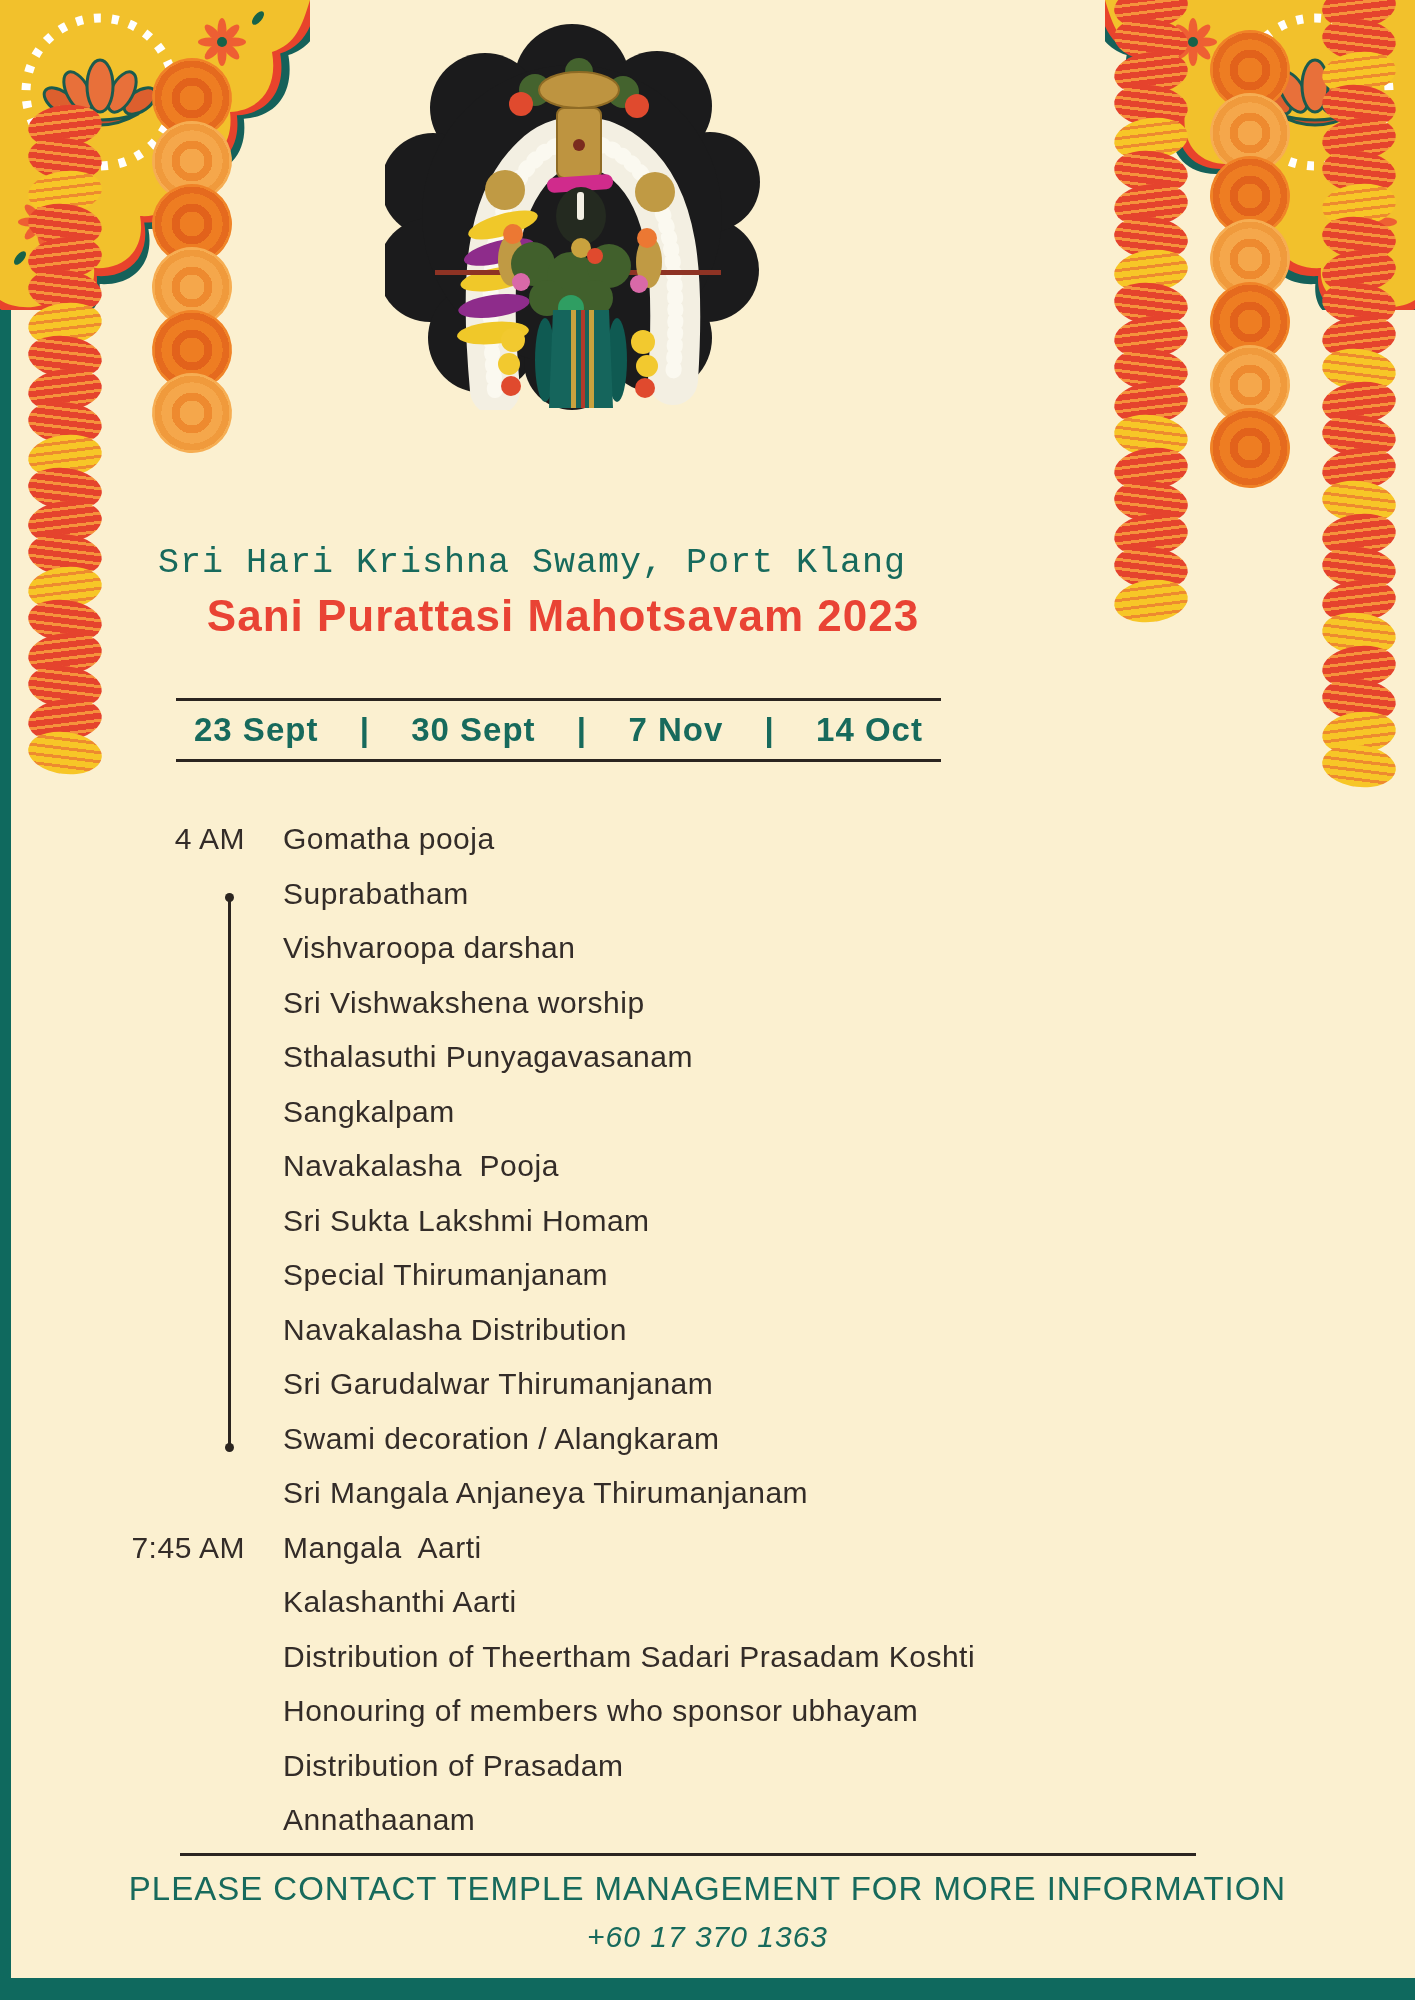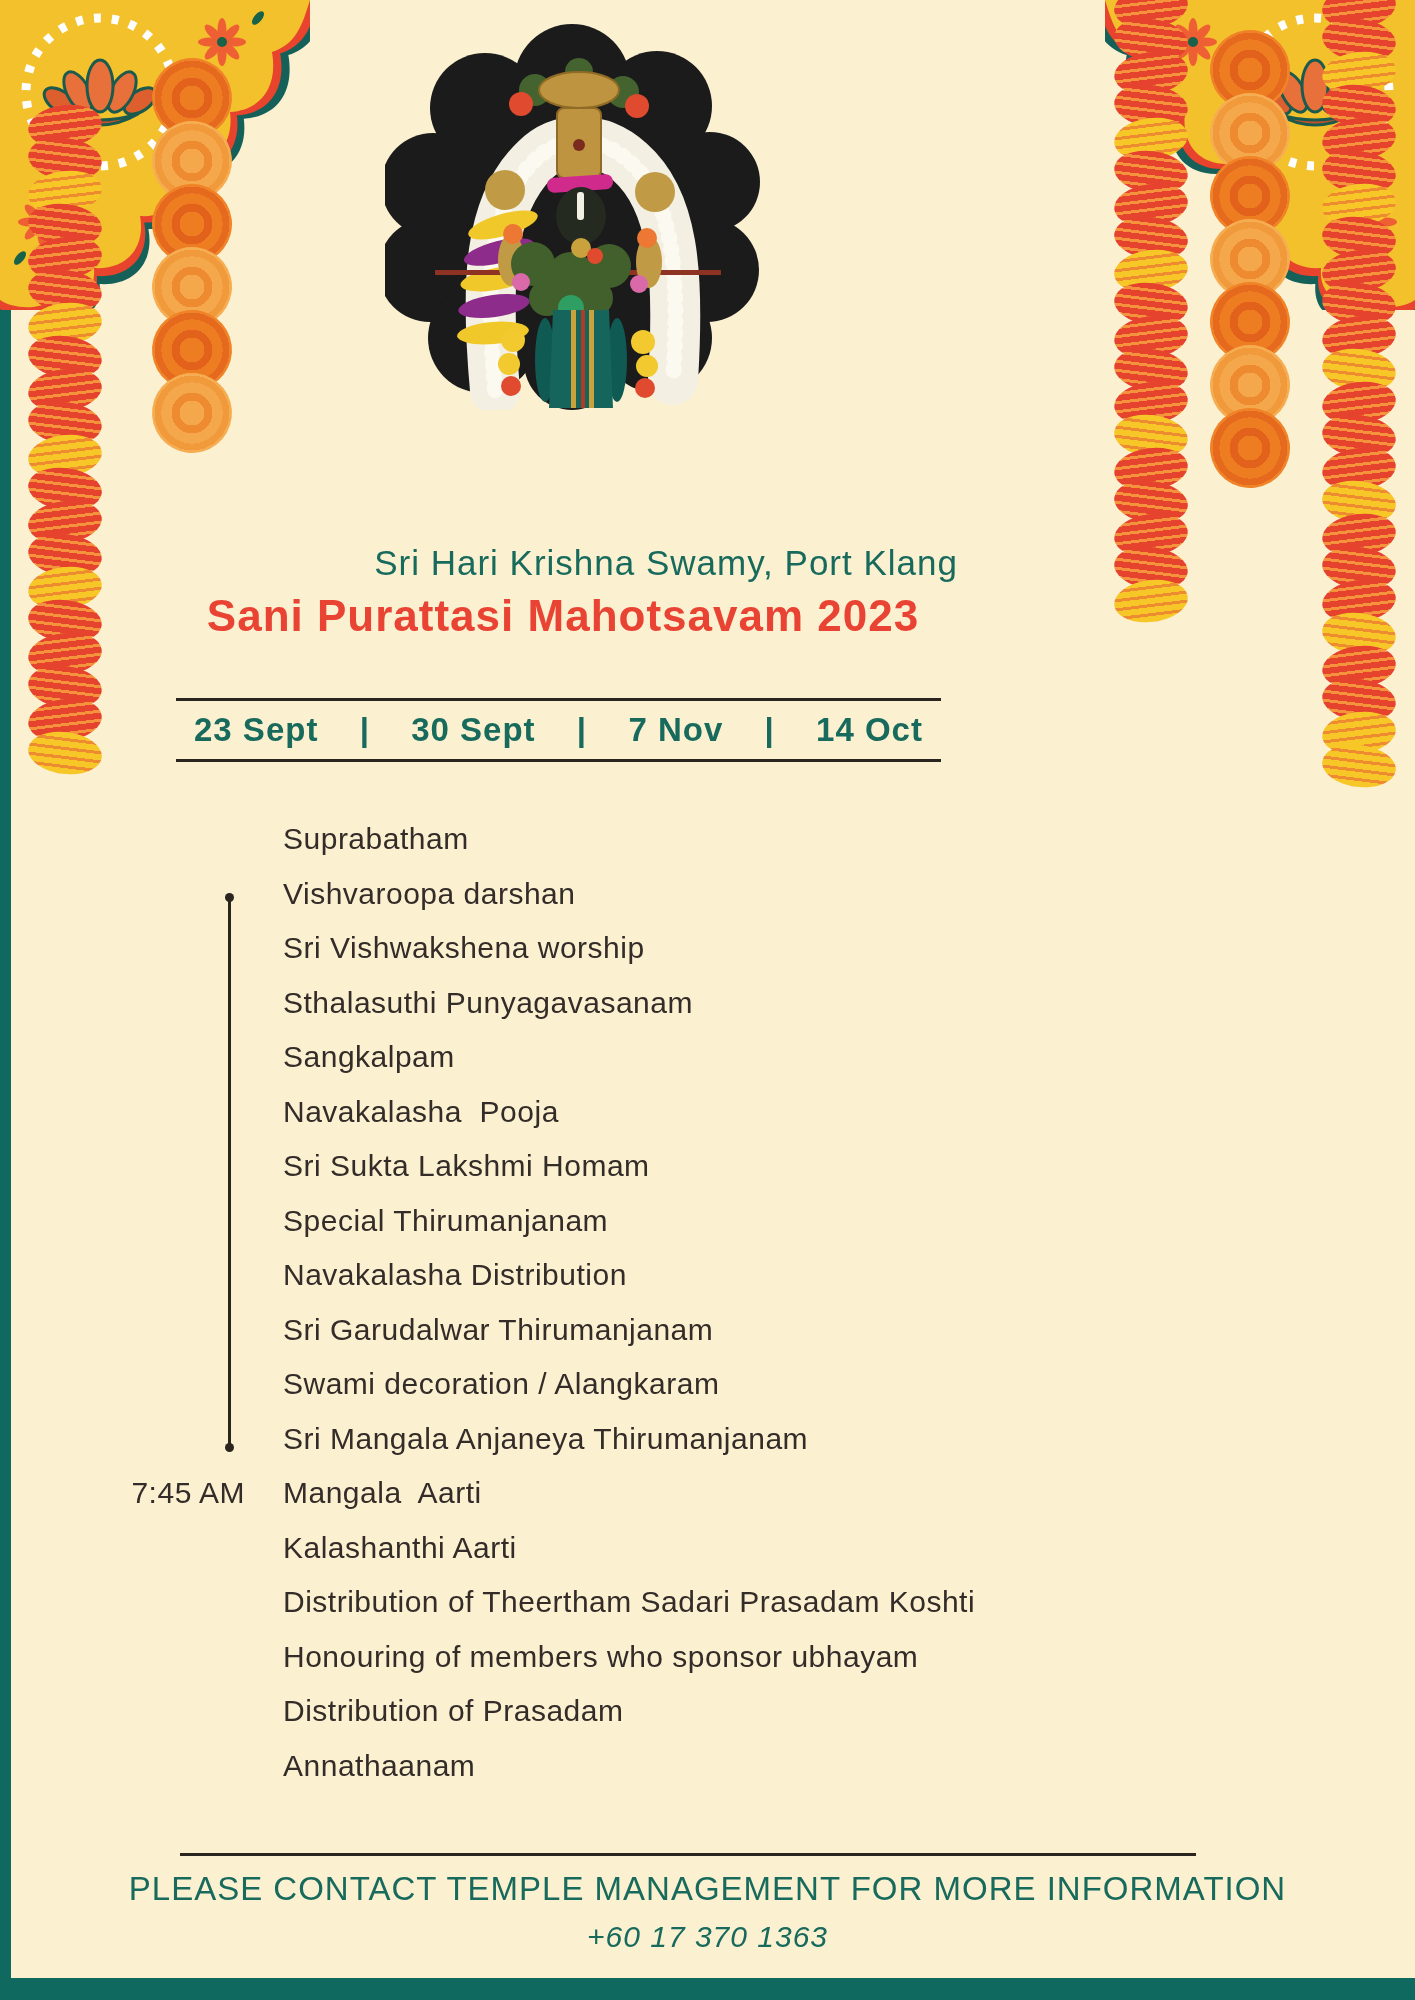--- a/index.html
+++ b/index.html
@@ -24,22 +24,22 @@
   .gp{position:absolute;z-index:3;}
   .m-r{border-radius:50%;background:repeating-linear-gradient(to bottom,#E5432D 0 6px,#F5923C 6px 9px);}
   .m-y{border-radius:50%;background:repeating-linear-gradient(to bottom,#F7C627 0 6px,#EE8A2F 6px 9px);}
   .o-b{border-radius:50%;background:radial-gradient(circle,#EE7D22 0 22%,#E2621B 22% 36%,#EE7D22 36% 54%,#E56A1E 54% 66%,#F08327 66% 100%);}
   .o-l{border-radius:50%;background:radial-gradient(circle,#F5A74B 0 22%,#EE8A2F 22% 36%,#F5A74B 36% 54%,#F09A3C 54% 66%,#F6AD52 66% 100%);}
 
   
   .deity{position:absolute;left:385px;top:20px;z-index:2;}
 
   
-  .temple-name{position:absolute;top:543px;left:158px;width:800px;text-align:right;
-    font-size:35px;color:var(--teal);letter-spacing:1px;z-index:5;}
+  .temple-name{position:absolute;top:543px;left:158px;width:800px;text-align:left;
+    font-size:35px;color:var(--teal);letter-spacing:1px;z-index:5;font-family:Liberation Mono, monospace;}
   .event-title{position:absolute;top:591px;left:108px;width:910px;text-align:center;
     font-size:44px;font-weight:bold;color:var(--accent-red);letter-spacing:1px;z-index:5;}
 
   
   .dates{position:absolute;top:698px;left:176px;width:765px;padding:10px 18px;
     border-top:3px solid var(--line);border-bottom:3px solid var(--line);
     display:flex;justify-content:space-between;align-items:center;
     font-size:33px;font-weight:bold;color:var(--teal);letter-spacing:1px;z-index:5;}
   .date-sep{font-weight:bold;color:var(--teal);}
 
@@ -315,20 +315,24 @@
       <span class="date-sep">|</span>
       <span>30 Sept</span>
       <span class="date-sep">|</span>
       <span>7 Nov</span>
       <span class="date-sep">|</span>
       <span>14 Oct</span>
     </div>
 
   <div class="schedule">
       <div class="srow">
+        <div class="stime">4 AM</div>
+        <div class="sact">Gomatha pooja</div>
+      </div>
+      <div class="srow">
         <div class="stime"></div>
         <div class="sact">Suprabatham</div>
       </div>
       <div class="srow">
         <div class="stime"></div>
         <div class="sact">Vishvaroopa darshan</div>
       </div>
       <div class="srow">
         <div class="stime"></div>
         <div class="sact">Sri Vishwakshena worship</div>

